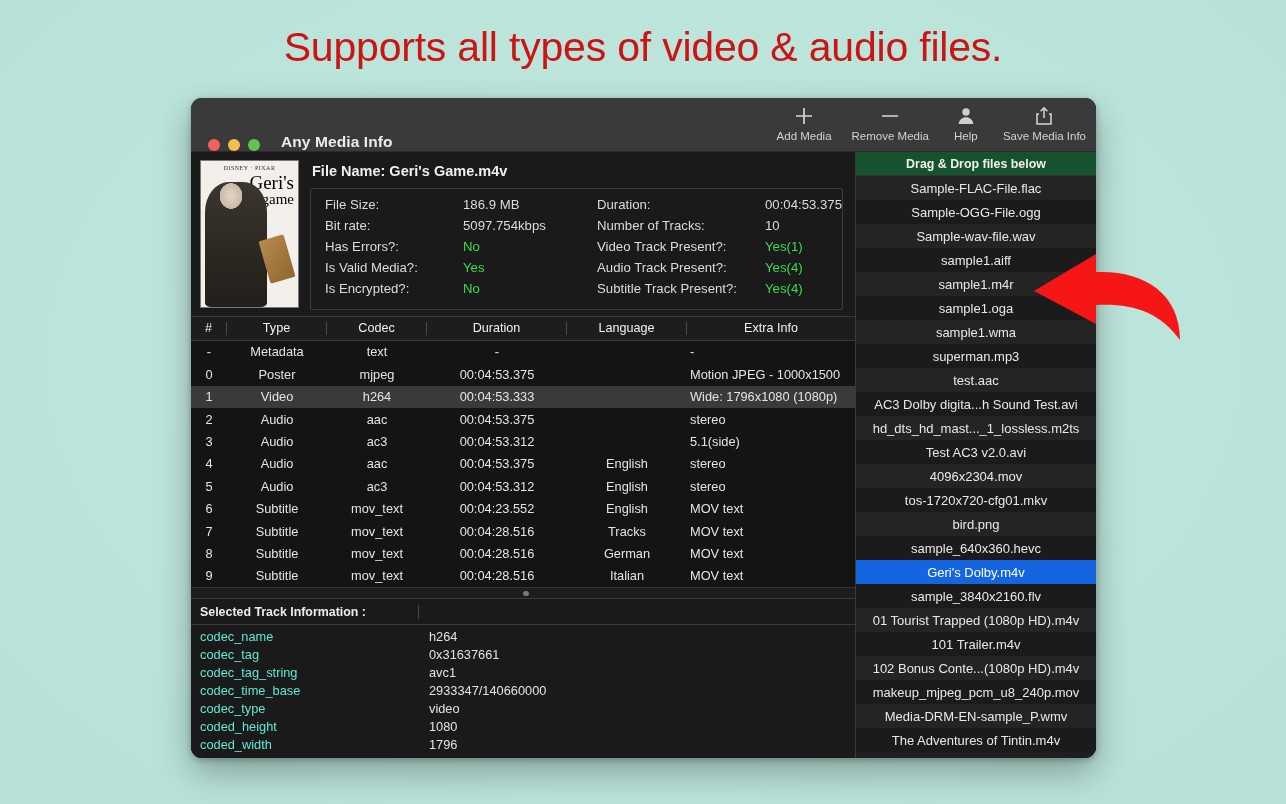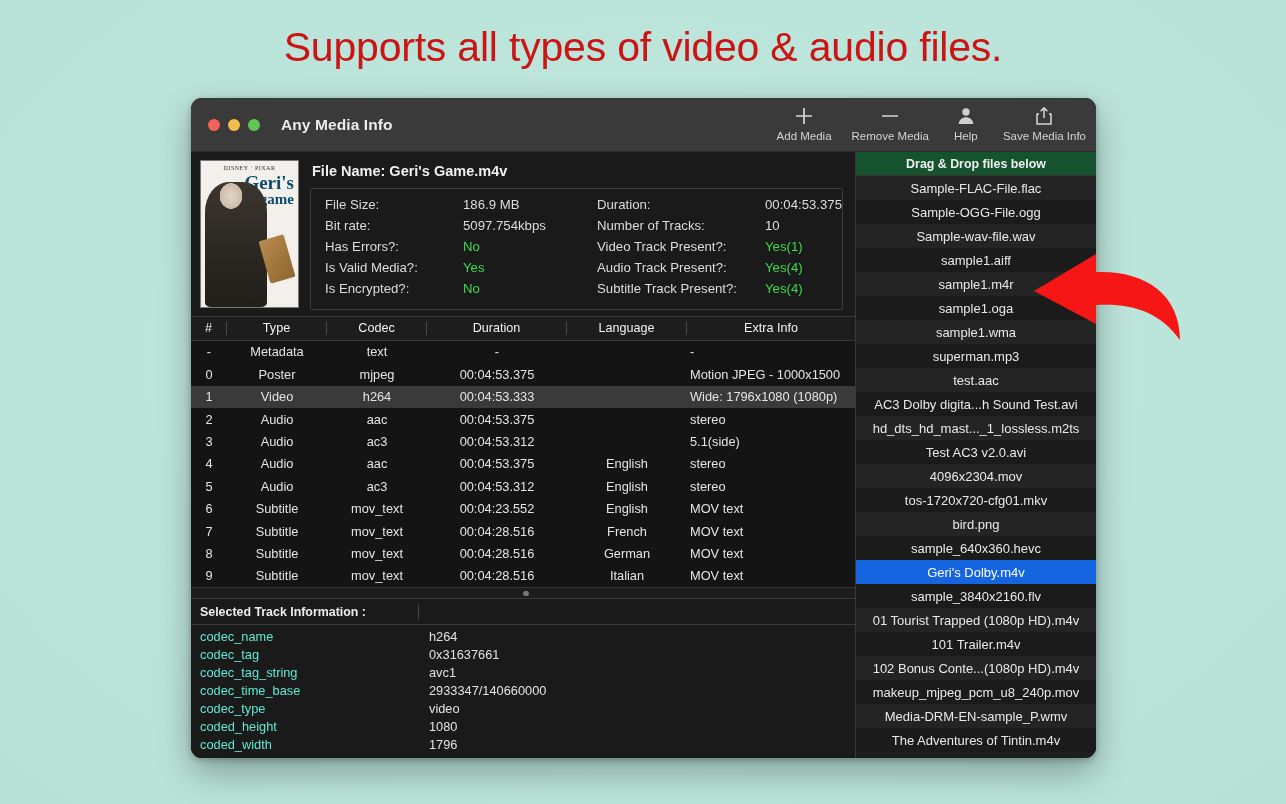--- a/index.html
+++ b/index.html
@@ -39,21 +39,21 @@
     color: #e8e8e8;
   }
 
   
   #titlebar {
     position: relative;
     height: 54px;
     background: #3a3a3a;
     border-bottom: 1px solid #2a2a2a;
     display: flex;
-    align-items: center;
+    align-items: flex-end;
   }
   .traffic {
     display: flex; gap: 8px; margin-left: 17px;
   }
   .dot { width: 12px; height: 12px; border-radius: 50%; }
   .dot.red { background: #f2615a; }
   .dot.yellow { background: #f5bd4f; }
   .dot.green { background: #61c454; }
   #app-title {
     margin-left: 21px;
@@ -122,25 +122,25 @@
     overflow: hidden;
   }
   #poster .pbrand {
     position: absolute; top: 4px; left: 0; width: 100%;
     text-align: center; font-size: 6px; color: #333;
     font-family: "Liberation Serif", serif; letter-spacing: 0.5px;
   }
   #poster .ptitle {
     position: absolute; top: 14px; right: 4px;
     text-align: right;
-    color: #0c4a6e;
+    color: #000000;
     font-family: "Liberation Serif", serif;
     font-size: 19px;
     line-height: 16px;
-    font-weight: bold;
+    font-weight: normal;
   }
   #poster .ptitle small { font-size: 15px; display:block; }
   #poster .pfig {
     position: absolute;
     left: 4px; bottom: 0;
     width: 62px; height: 125px;
     background:
       radial-gradient(ellipse 16px 18px at 26px 14px, #e3d6c8 0%, #cbb9a8 70%, transparent 72%),
       linear-gradient(180deg, #3b3630 0%, #2b2721 55%, #23201b 100%);
     border-radius: 24px 24px 6px 6px / 30px 30px 4px 4px;
@@ -464,21 +464,21 @@
                 <div class="td c2">mov_text</div>
                 <div class="td c3">00:04:23.552</div>
                 <div class="td c4">English</div>
                 <div class="td c5">MOV text</div>
               </div>
               <div class="trow">
                 <div class="td c0">7</div>
                 <div class="td c1">Subtitle</div>
                 <div class="td c2">mov_text</div>
                 <div class="td c3">00:04:28.516</div>
-                <div class="td c4">French</div>
+                <div class="td c4">Tracks</div>
                 <div class="td c5">MOV text</div>
               </div>
               <div class="trow">
                 <div class="td c0">8</div>
                 <div class="td c1">Subtitle</div>
                 <div class="td c2">mov_text</div>
                 <div class="td c3">00:04:28.516</div>
                 <div class="td c4">German</div>
                 <div class="td c5">MOV text</div>
               </div>

